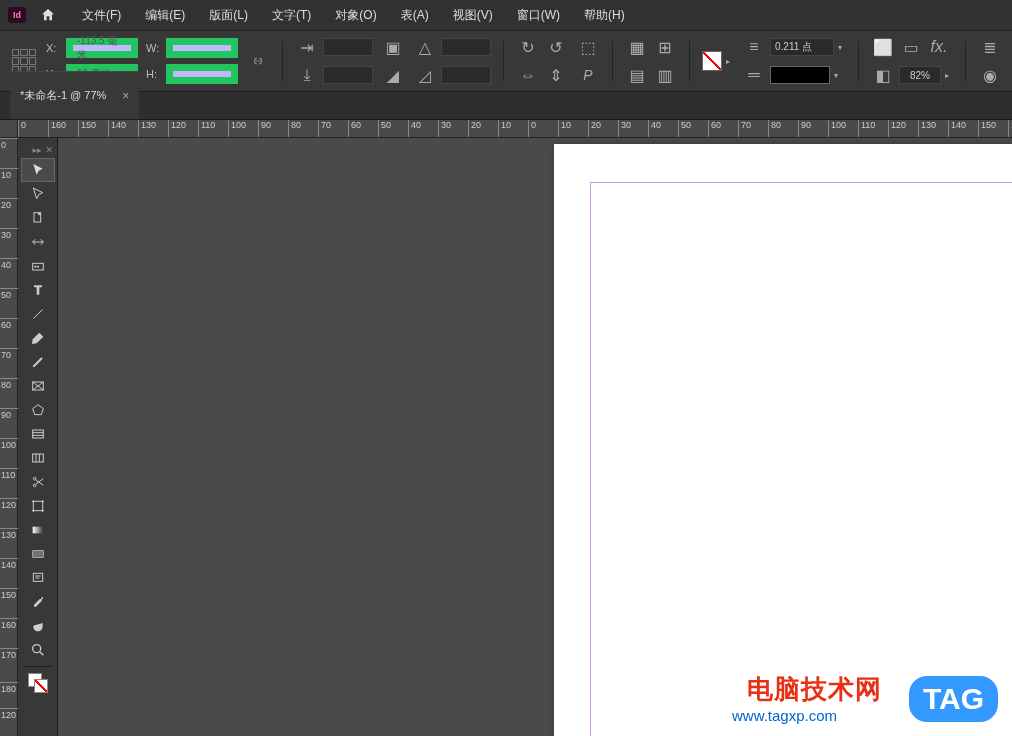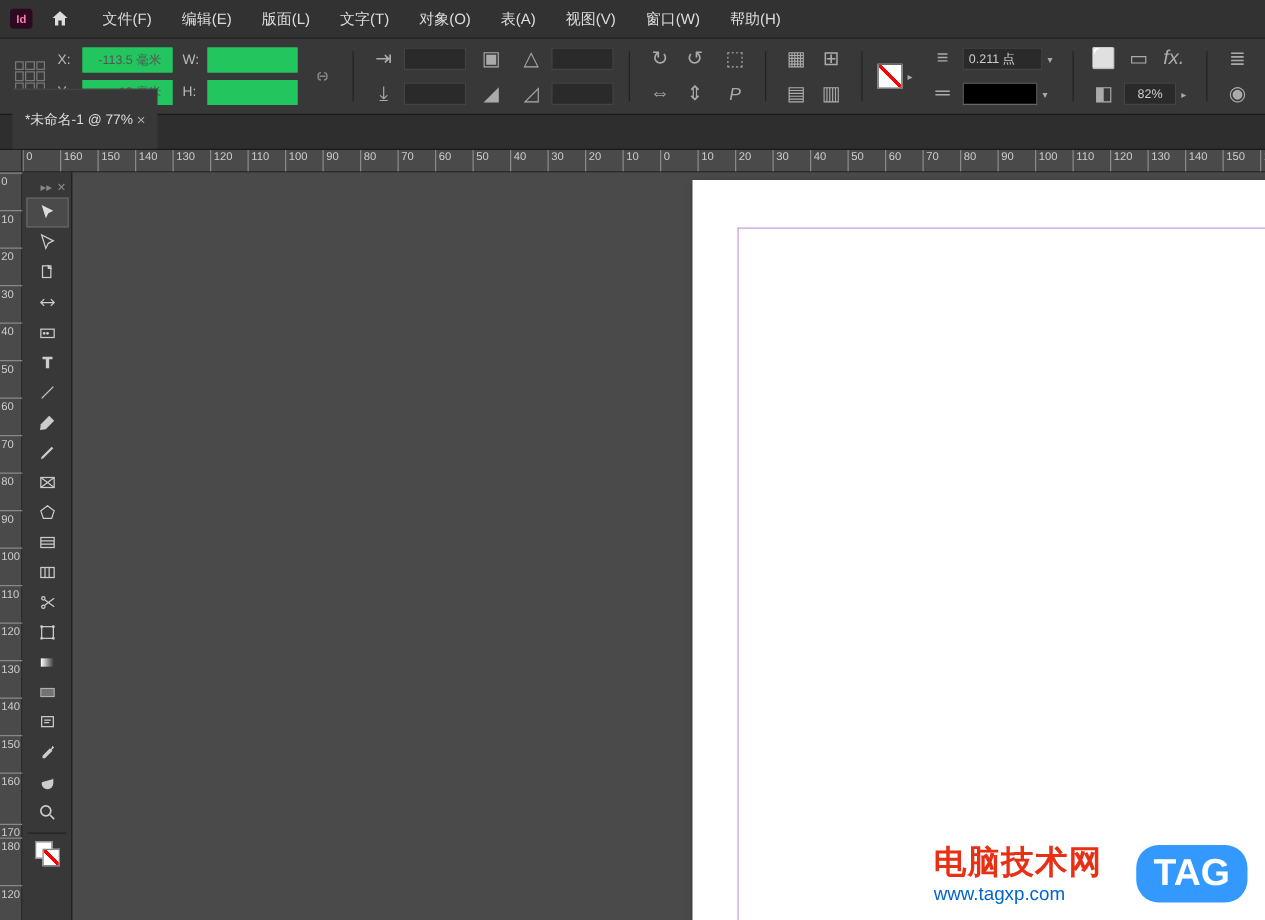--- a/index.html
+++ b/index.html
@@ -7,45 +7,45 @@
 .menubar { height: 30px; background: #323232; display: flex; align-items: center; padding: 0 8px; gap: 4px; font-size: 12px; }
 .app-icon { width: 18px; height: 16px; background: #2c0a1f; border-radius: 3px; display: flex; align-items: center; justify-content: center; color: #ff7ab9; font-size: 9px; font-weight: bold; margin-right: 8px; }
 .home-icon { width: 20px; height: 20px; display: flex; align-items: center; justify-content: center; margin-right: 10px; cursor: pointer; }
 .menu-item { padding: 4px 10px; cursor: pointer; color: #ddd; }
 .controlbar { height: 62px; background: #383838; border-top: 1px solid #222; border-bottom: 1px solid #1a1a1a; display: flex; align-items: center; padding: 0 10px; gap: 8px; }
 .refgrid { width: 28px; height: 28px; display: grid; grid-template: repeat(3,1fr)/repeat(3,1fr); gap: 1px; padding: 2px; }
 .refgrid div { border: 1px solid #777; }
 .xy-group { display: flex; flex-direction: column; gap: 6px; font-size: 11px; }
 .xy-row { display: flex; align-items: center; gap: 4px; }
 .xy-row label { width: 16px; color: #bbb; }
-.num-input { width: 72px; height: 20px; background: #22c55e; border: 5px solid #22c55e; color: #666; font-size: 10px; padding: 0 4px; display: flex; align-items: center; justify-content: flex-end; }
+.num-input { width: 72px; height: 20px; background: #c4b5fd; border: 7px solid #22c55e; color: #666; font-size: 10px; padding: 0 4px; display: flex; align-items: center; justify-content: flex-start; }
 .num-input.dim { color: #555; }
 .ctrl-icon { width: 24px; height: 24px; display: flex; align-items: center; justify-content: center; color: #aaa; cursor: pointer; }
 .divider { width: 1px; height: 40px; background: #222; margin: 0 4px; }
 .wh-group { display: flex; flex-direction: column; gap: 6px; font-size: 11px; }
 .stroke-swatch { width: 20px; height: 20px; background: linear-gradient(45deg, transparent 45%, red 45%, red 55%, transparent 55%), #fff; border: 1px solid #666; }
 .black-swatch { width: 60px; height: 18px; background: #000; border: 1px solid #666; }
 .dd { width: 8px; font-size: 8px; color: #aaa; }
 .tabbar { height: 28px; background: #2e2e2e; display: flex; align-items: flex-end; padding-left: 10px; border-bottom: 1px solid #1a1a1a; }
-.doctab { background: #383838; padding: 16px 10px; font-size: 11px; color: #ddd; display: flex; align-items: center; gap: 3px; border-top: 1px solid #444; }
+.doctab { background: #383838; padding: 16px 10px; font-size: 11px; color: #ddd; display: flex; align-items: center; gap: 16px; border-top: 1px solid #444; }
 .doctab .close { font-size: 12px; cursor: pointer; color: #aaa; }
 .ruler-h { height: 18px; background: #4a4a4a; border-bottom: 1px solid #222; display: flex; overflow: hidden; position: relative; margin-left: 18px; }
 .ruler-h .tick { position: absolute; top: 0; font-size: 9px; color: #ccc; border-left: 1px solid #888; height: 18px; padding-left: 2px; display: flex; align-items: flex-start; }
 .workspace { display: flex; height: calc(100% - 138px); position: relative; }
 .ruler-v { width: 18px; background: #4a4a4a; border-right: 1px solid #222; position: relative; }
 .ruler-v .tick { position: absolute; left: 0; font-size: 9px; color: #ccc; border-top: 1px solid #888; width: 18px; padding-top: 1px; writing-mode: horizontal-tb; text-align: left; padding-left: 1px; }
 .toolpanel { width: 40px; background: #383838; border-right: 1px solid #1a1a1a; display: flex; flex-direction: column; padding-top: 4px; position: relative; }
 .toolpanel-header { height: 16px; display: flex; align-items: center; justify-content: flex-end; padding-right: 4px; gap: 4px; font-size: 9px; color: #888; }
 .tool { width: 34px; height: 24px; margin: 0 auto; display: flex; align-items: center; justify-content: center; color: #ccc; cursor: pointer; position: relative; }
 .tool.selected { background: #4a4a4a; border: 1px solid #666; }
 .tool svg { width: 16px; height: 16px; }
 .canvas-area { flex: 1; background: #4a4a4a; position: relative; overflow: hidden; }
 .page { position: absolute; left: 496px; top: 6px; width: 520px; height: 720px; background: #fff; box-shadow: 2px 2px 6px rgba(0,0,0,0.5); }
 .page-margin { position: absolute; left: 36px; top: 38px; right: 0; bottom: 0; border: 1px solid #c9a0dc; border-right: none; border-bottom: none; }
-.wm-title { color: #e83015; font-size: 26px; font-weight: bold; letter-spacing: 1px; }
+.wm-title { color: #e83015; font-size: 26px; font-weight: bold; letter-spacing: 1px; margin-left: 15px; }
 .wm-url { color: #0066cc; font-size: 15px; }
 .wm-tag { position: absolute; right: 14px; bottom: 14px; background: #3399ff; color: #fff; font-size: 30px; font-weight: bold; padding: 6px 14px; border-radius: 18px; text-align: right; }
 .wm-group { position: absolute; right: 130px; bottom: 12px; text-align: left; }
 .ctrl-stack { display: flex; flex-direction: column; gap: 4px; }
 .ctrl-row { display: flex; align-items: center; gap: 4px; }
 .small-field { width: 50px; height: 18px; background: #2a2a2a; border: 1px solid #444; }
 .wide-field { width: 64px; height: 18px; background: #2a2a2a; border: 1px solid #444; color: #ccc; font-size: 10px; display: flex; align-items: center; padding: 0 4px; }
 .pct-field { width: 42px; height: 18px; background: #2a2a2a; border: 1px solid #444; color: #ccc; font-size: 10px; display: flex; align-items: center; justify-content: center; }
 .ruler-corner { width: 18px; height: 18px; background: #4a4a4a; border-right: 1px solid #222; border-bottom: 1px solid #222; position: absolute; left: 0; top: 0; }
 .ruler-wrap { position: relative; }
@@ -261,22 +261,22 @@
       <div class="tick" style="top: 210px;">70</div>
       <div class="tick" style="top: 240px;">80</div>
       <div class="tick" style="top: 270px;">90</div>
       <div class="tick" style="top: 300px;">100</div>
       <div class="tick" style="top: 330px;">110</div>
       <div class="tick" style="top: 360px;">120</div>
       <div class="tick" style="top: 390px;">130</div>
       <div class="tick" style="top: 420px;">140</div>
       <div class="tick" style="top: 450px;">150</div>
       <div class="tick" style="top: 480px;">160</div>
-      <div class="tick" style="top: 521px;">170</div>
-      <div class="tick" style="top: 532px;">180</div>
+      <div class="tick" style="top: 510px;">170</div>
+      <div class="tick" style="top: 544px;">180</div>
       <div class="tick" style="top: 570px;">120</div>
     </div>
   <div class="toolpanel">
     <div class="toolpanel-header">
         <span>▸▸</span>
         <span>✕</span>
       </div>
     <div class="tool selected">
         <svg viewBox="0 0 24 24" fill="#ddd">
           <path d="M5 3l5 16 3-6 6-3z"></path>

